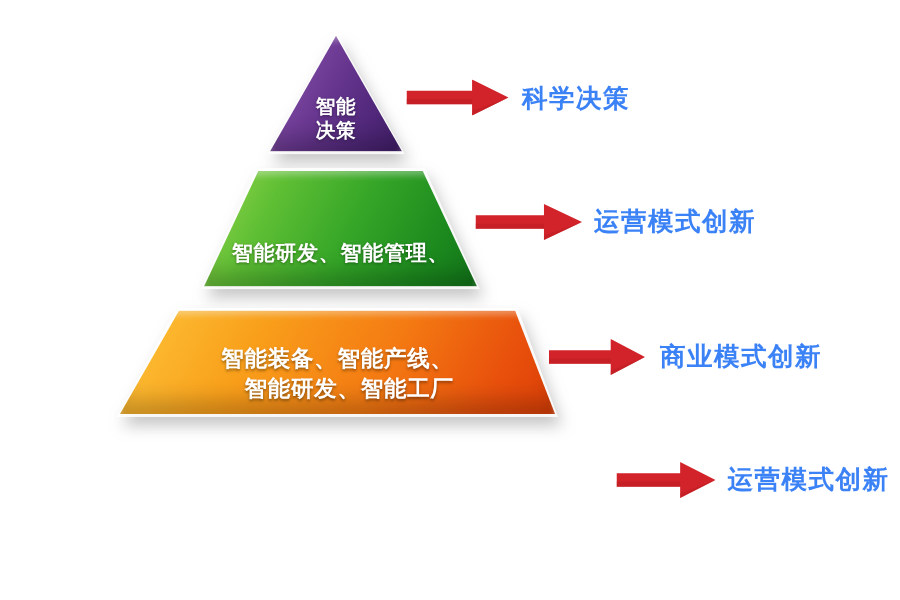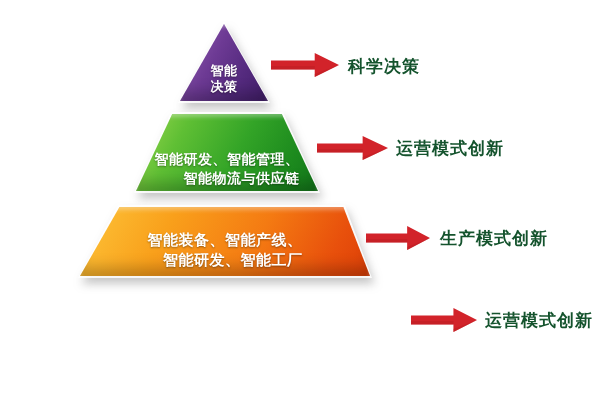--- a/index.html
+++ b/index.html
@@ -60,21 +60,21 @@
   
   .arrow{position:absolute;height:24px;}
   .arrow svg{display:block;width:100%;height:100%;}
   .a1{left:271px;top:53px;width:68px;}
   .a2{left:317px;top:136px;width:71px;}
   .a3{left:366px;top:226px;width:64px;}
   .a4{left:411px;top:308px;width:66px;}
   
   .alabel{
     position:absolute;transform:translateY(-50%);
-    font-size:17px;font-weight:bold;color:#14532d;
+    font-size:17px;font-weight:bold;color:#3b82f6;
     letter-spacing:1px;white-space:nowrap;
   }
   .al1{left:348px;top:66px;}
   .al2{left:396px;top:148px;text-align:right;}
   .al3{left:440px;top:238px;}
   .al4{left:485px;top:320px;}
 </style>
 </head>
 <body>
 
@@ -88,21 +88,20 @@
         <div>决策</div>
       </div>
     </div>
   </div>
 
   <div class="level l2">
     <div class="rim"></div>
     <div class="fill">
       <div class="lvl-text">
         <div>智能研发、智能管理、</div>
-        <div>智能物流与供应链</div>
       </div>
     </div>
   </div>
 
   <div class="level l3">
     <div class="rim"></div>
     <div class="fill">
       <div class="lvl-text">
         <div>智能装备、智能产线、</div>
         <div>智能研发、智能工厂</div>
@@ -131,16 +130,16 @@
   </div>
   <div class="arrow a4">
     <svg viewBox="0 0 70 24" preserveAspectRatio="none">
       <path d="M0 7.5 H45 V0 L70 12 L45 24 V16.5 H0 Z" fill="#d2232a"></path>
       <path d="M0 13 H45 V21 L70 12 L45 24 V16.5 H0 Z" fill="#b71c22" opacity="0.45"></path>
     </svg>
   </div>
 
   <div class="alabel al1">科学决策</div>
   <div class="alabel al2">运营模式创新</div>
-  <div class="alabel al3">生产模式创新</div>
+  <div class="alabel al3">商业模式创新</div>
   <div class="alabel al4">运营模式创新</div>
 
 </div>
 
 </body></html>

